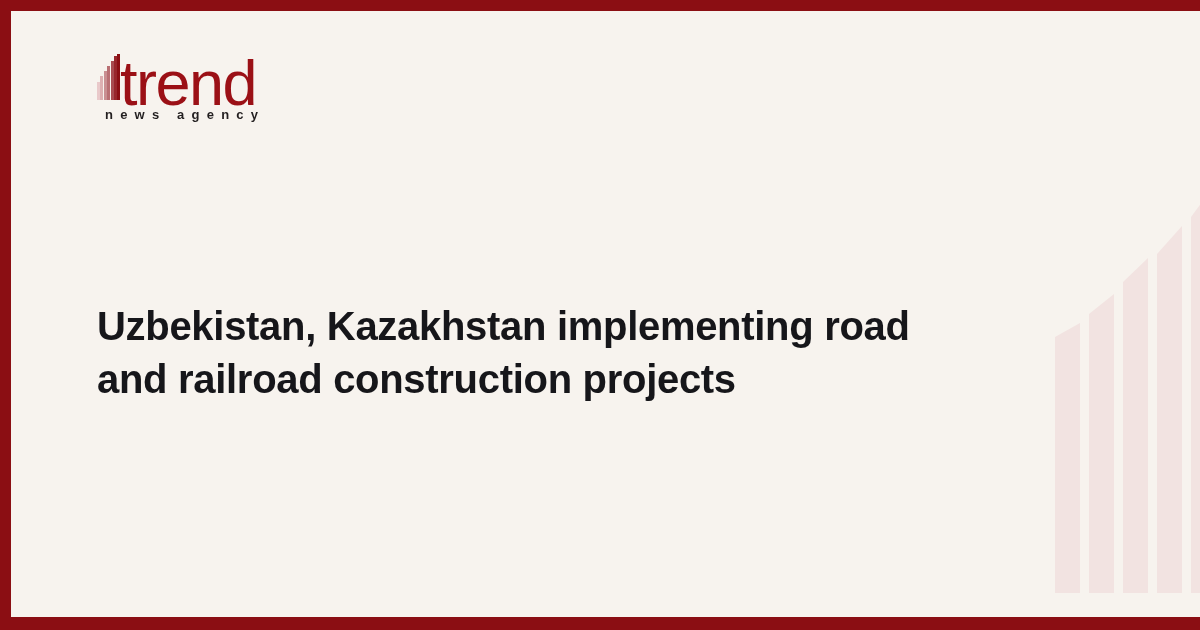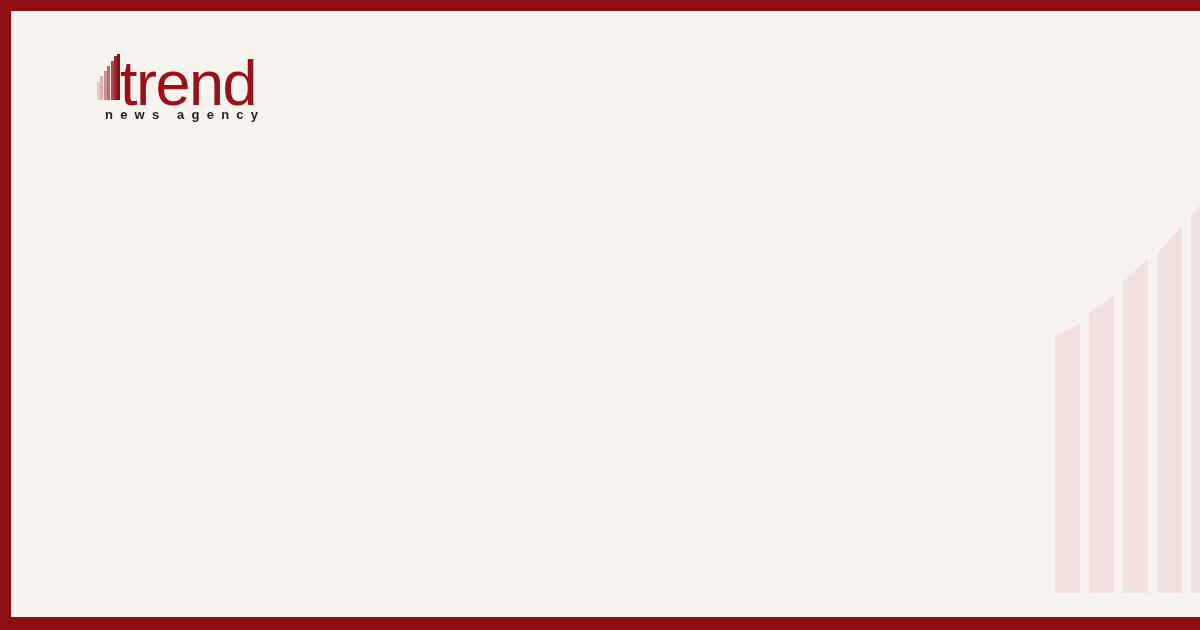--- a/index.html
+++ b/index.html
@@ -134,15 +134,16 @@
           <span class="logo-bar" style="height: 34px; background: rgb(185, 111, 115); left: 10.2px;"></span>
           <span class="logo-bar" style="height: 39px; background: rgb(168, 75, 80); left: 13.6px;"></span>
           <span class="logo-bar" style="height: 44px; background: rgb(152, 38, 44); left: 17px;"></span>
           <span class="logo-bar" style="height: 46px; background: rgb(139, 14, 19); left: 20.4px;"></span>
         </div>
         <div class="wordmark">trend</div>
       </div>
       <div class="tagline">news agency</div>
     </div>
 
+    <h1 class="headline">Uzbekistan, Kazakhstan implementing road and railroad construction projects</h1>
 
   </div>
 </div>
 
 </body></html>

